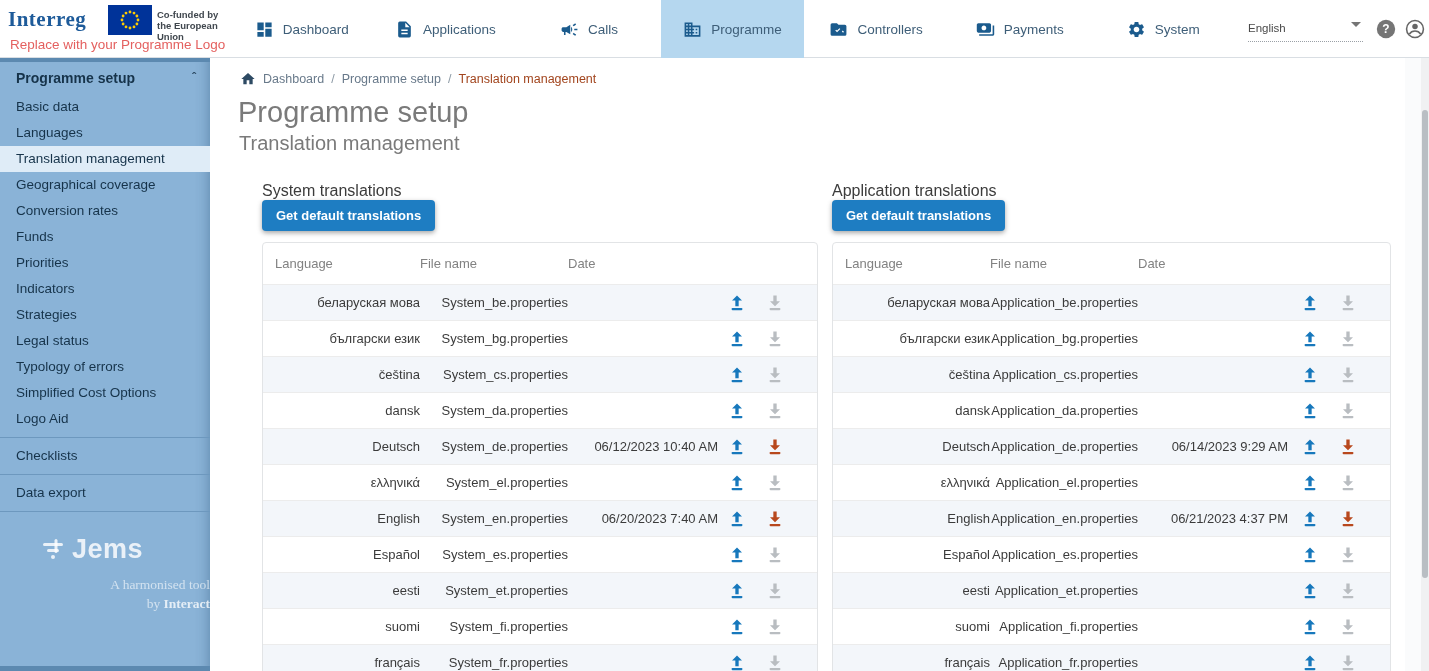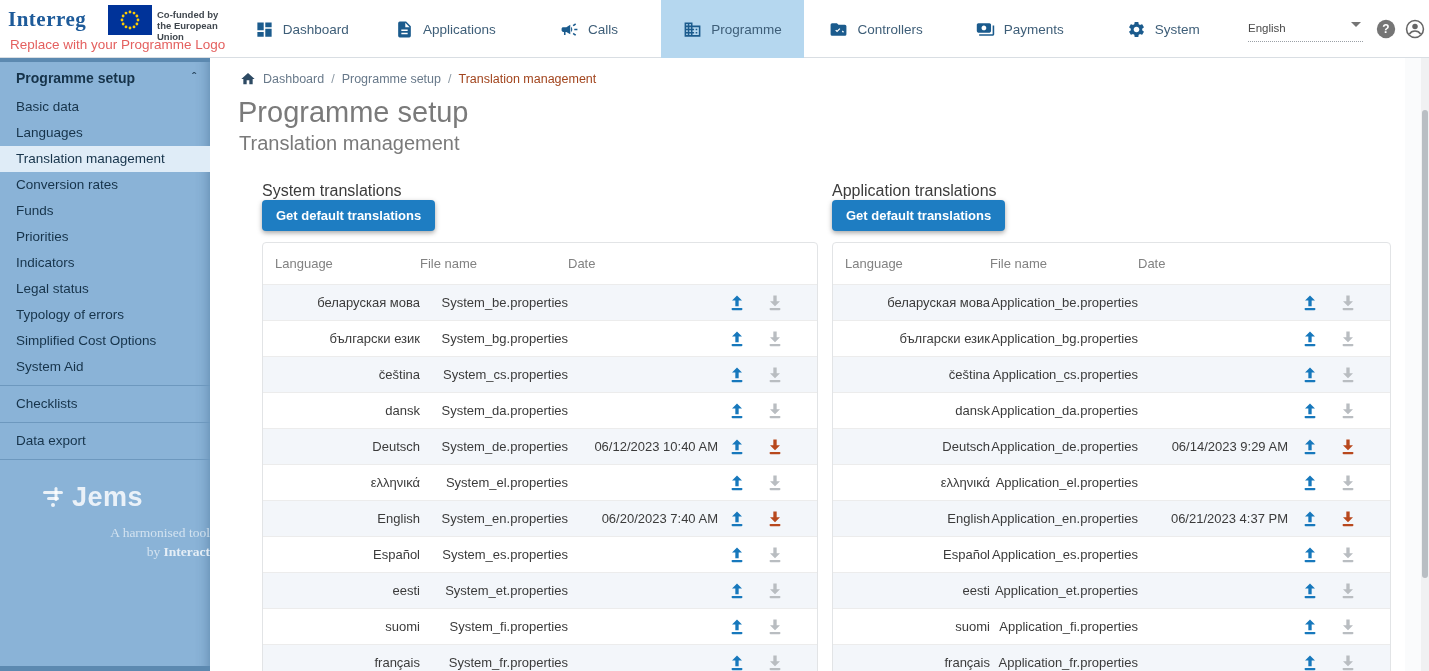--- a/index.html
+++ b/index.html
@@ -196,28 +196,30 @@
 
 <div class="sidebar">
   <div class="side-header">
     <span>Programme setup</span>
     <span class="chev">ˆ</span>
   </div>
   <div>
       <div class="side-item">Basic data</div>
       <div class="side-item">Languages</div>
       <div class="side-item active">Translation management</div>
+      <div class="side-item">Geographical coverage</div>
       <div class="side-item">Conversion rates</div>
       <div class="side-item">Funds</div>
       <div class="side-item">Priorities</div>
       <div class="side-item">Indicators</div>
+      <div class="side-item">Strategies</div>
       <div class="side-item">Legal status</div>
       <div class="side-item">Typology of errors</div>
       <div class="side-item">Simplified Cost Options</div>
-      <div class="side-item">System Aid</div>
+      <div class="side-item">Logo Aid</div>
       <div class="side-divider"></div>
       <div class="side-item">Checklists</div>
       <div class="side-divider"></div>
       <div class="side-item">Data export</div>
       <div class="side-divider"></div>
     </div>
   <div class="jems-footer">
     <div class="jems-logo">
       <svg width="26" height="26" viewBox="0 0 26 26">
         <g fill="rgba(255,255,255,.82)">

